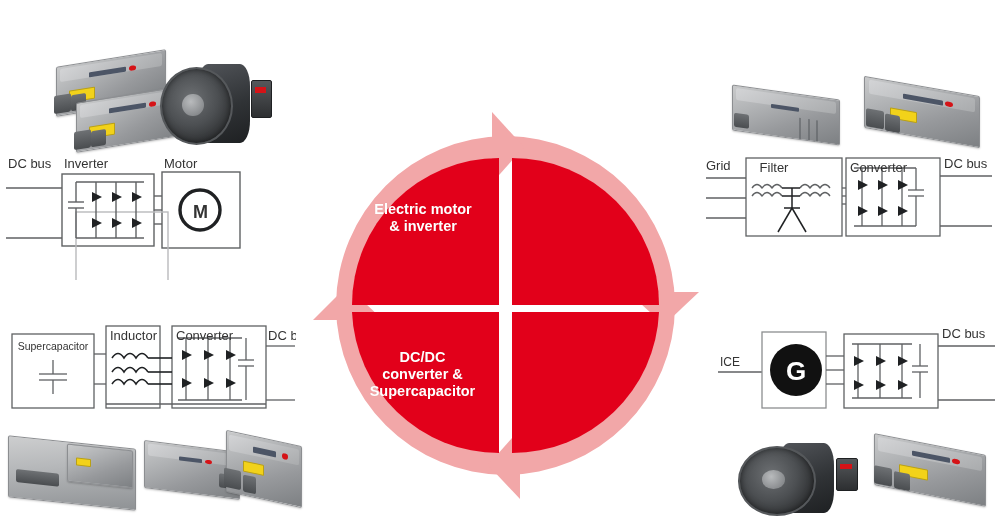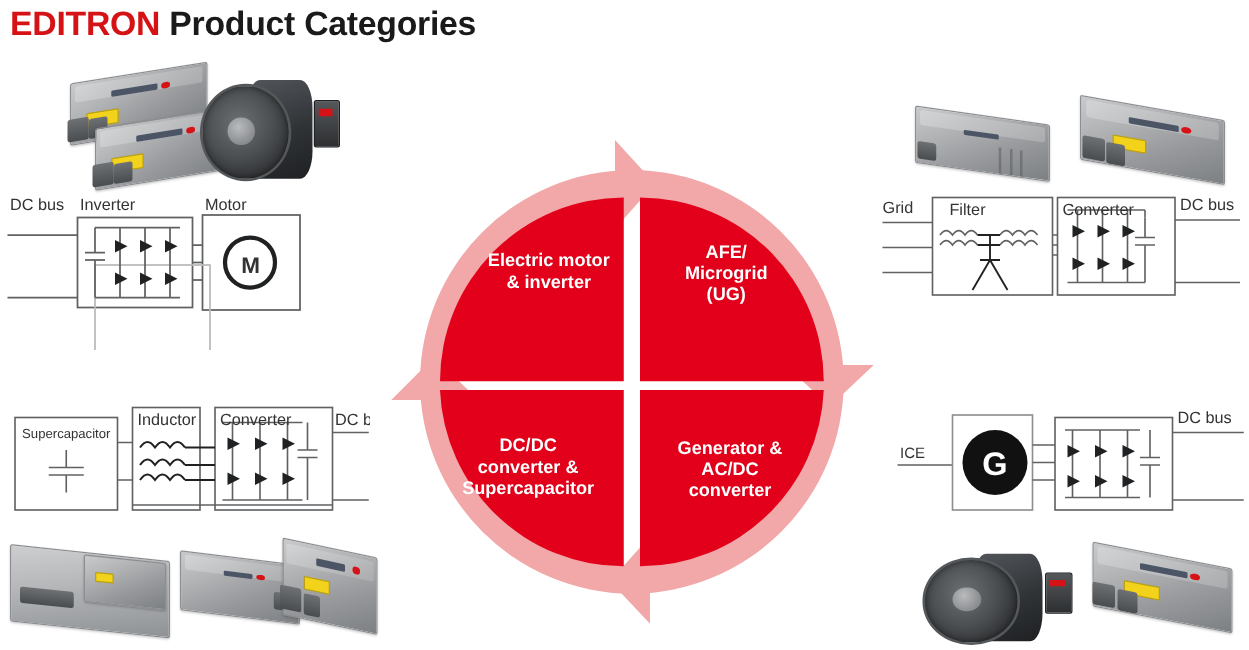--- a/index.html
+++ b/index.html
@@ -22,21 +22,21 @@
   .title .rest{color:#1a1a1a;}
 
   
   .wheel{position:absolute;left:296px;top:96px;width:420px;height:424px;}
   .wheel svg{display:block;}
   .quad-label{
     position:absolute;color:#ffffff;font-weight:bold;font-size:14.5px;
     line-height:1.18;text-align:center;white-space:pre-line;
     text-shadow:0 0 1px rgba(0,0,0,.10);
   }
-  #lbl-tl{left:68px;top:105px;width:150px;}
+  #lbl-tl{left:52px;top:105px;width:150px;}
   #lbl-tr{left:215px;top:98px;width:140px;}
   #lbl-bl{left:44px;top:253px;width:165px;}
   #lbl-br{left:213px;top:255px;width:150px;}
 
   
   .schem{position:absolute;}
   .schem svg{display:block;}
   .s-txt{font-family:"Liberation Sans", sans-serif;fill:#333;}
 
   
@@ -96,24 +96,20 @@
     background:linear-gradient(170deg,#cdcecf 0%,#b6b8ba 40%,#8f9295 100%);
     border:1px solid #8b8d90;border-radius:2px;
     box-shadow:0 1px 2px rgba(0,0,0,.2);
   }
 </style>
 </head>
 <body>
 
 <div class="page">
 
-  <div class="title">
-    <span class="brand">EDITRON</span>
-    <span class="rest">Product Categories</span>
-  </div>
 
   <div class="wheel">
     <svg width="420" height="424" viewBox="0 0 420 424" aria-hidden="true">
       <defs>
 
         <mask id="crossmask">
           <rect x="0" y="0" width="420" height="424" fill="#fff"></rect>
           <rect x="203" y="0" width="13" height="424" fill="#000"></rect>
           <rect x="0" y="203" width="420" height="13" fill="#000"></rect>
         </mask>
@@ -140,29 +136,23 @@
       <g>
         <path d="M 203 62 A 147 147 0 0 0 56 209 L 203 209 Z" fill="#e2001a"></path>
         <path d="M 216 62 A 147 147 0 0 1 363 209 L 216 209 Z" fill="#e2001a"></path>
         <path d="M 203 216 L 203 357 A 147 147 0 0 1 56 216 Z" fill="#e2001a"></path>
         <path d="M 216 216 L 363 216 A 147 147 0 0 1 216 357 Z" fill="#e2001a"></path>
       </g>
     </svg>
 
     <div class="quad-label" id="lbl-tl">Electric motor
 &amp; inverter</div>
-    <div class="quad-label" id="lbl-tr">AFE/
-Microgrid
-(UG)</div>
     <div class="quad-label" id="lbl-bl">DC/DC
 converter &amp;
 Supercapacitor</div>
-    <div class="quad-label" id="lbl-br">Generator &amp;
-AC/DC
-converter</div>
   </div>
 
   <div class="photos" style="left:48px;top:52px;width:220px;height:105px;">
     <div class="unit" style="left:8px;top:6px;width:110px;height:50px;transform:skewY(-9deg);">
       <div class="body"></div>
         <div class="top"></div>
       <div class="stripe" style="left:30%;top:22%;"></div>
       <div class="dot" style="left:66%;top:22%;"></div>
       <div class="ylw" style="left:12%;top:52%;width:22%;height:20%;"></div>
       <div class="conn" style="left:-2%;top:58%;width:16%;height:36%;"></div>

